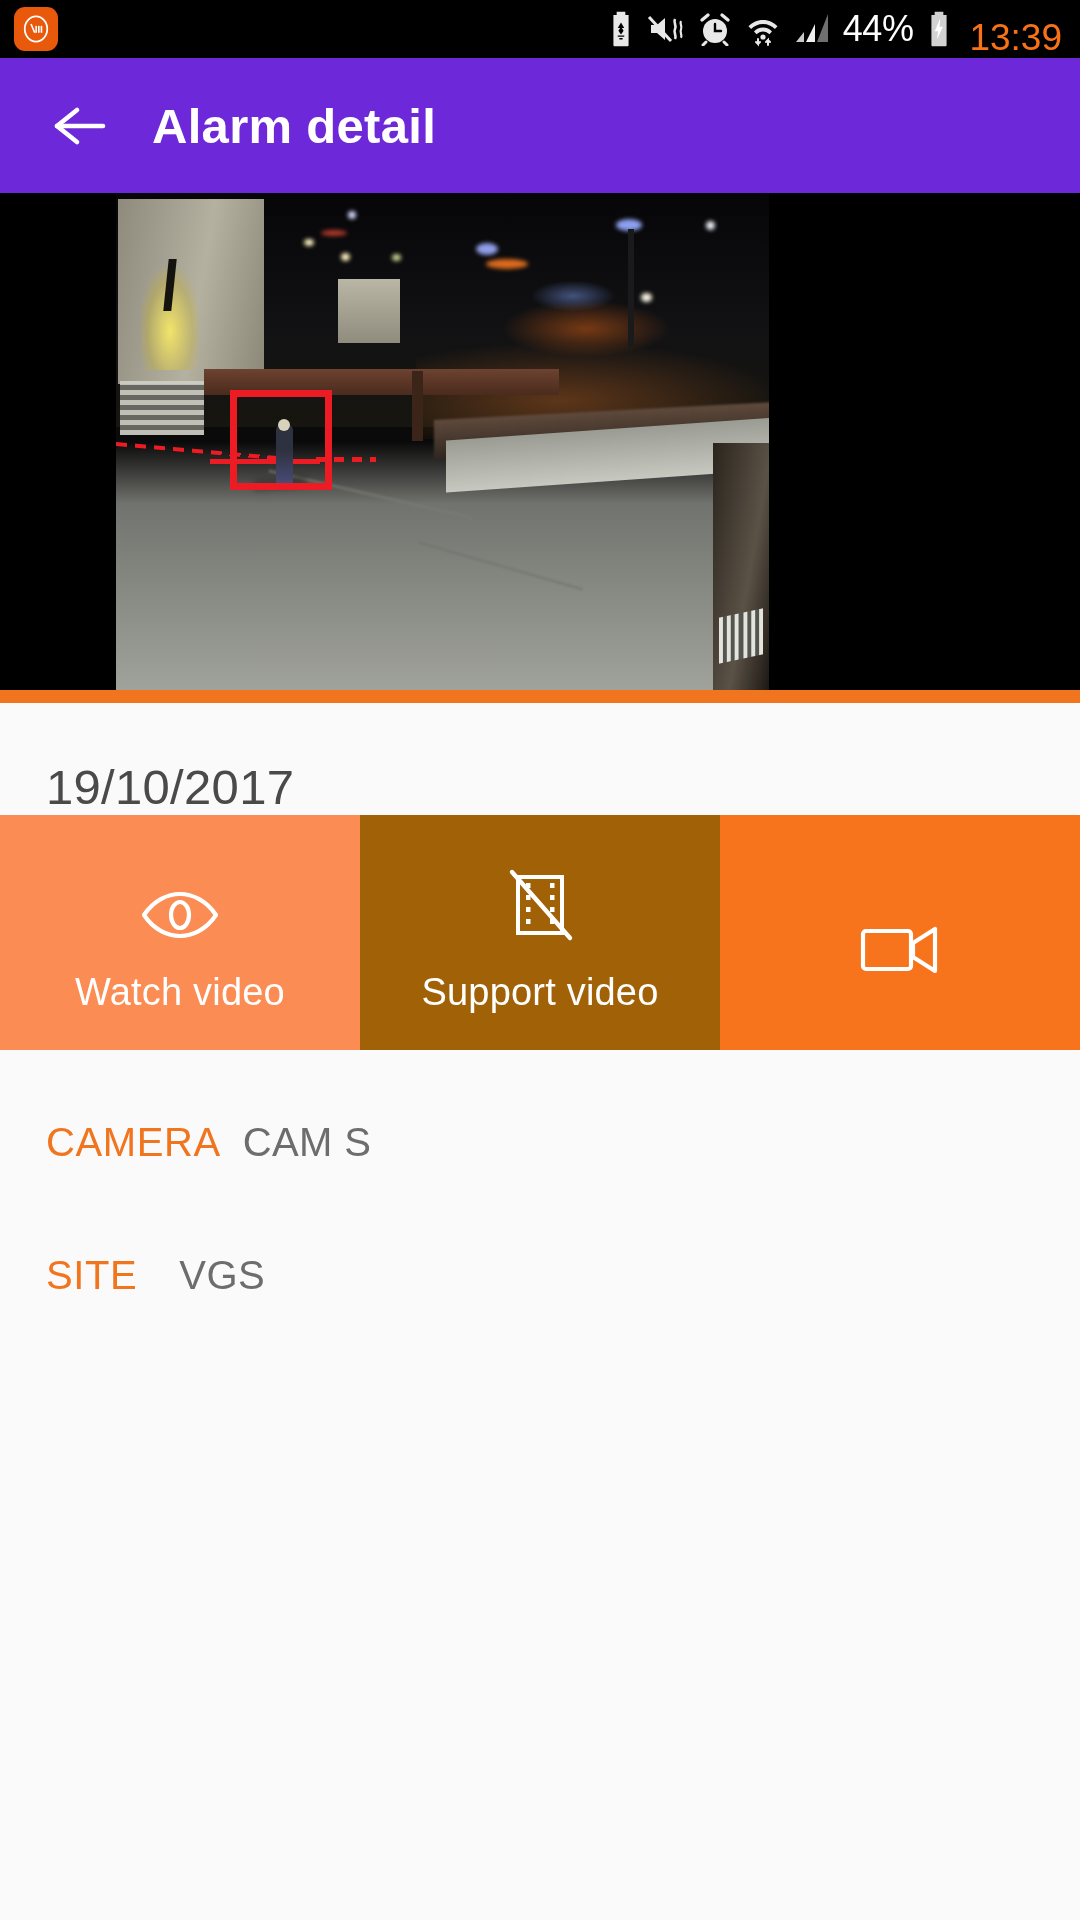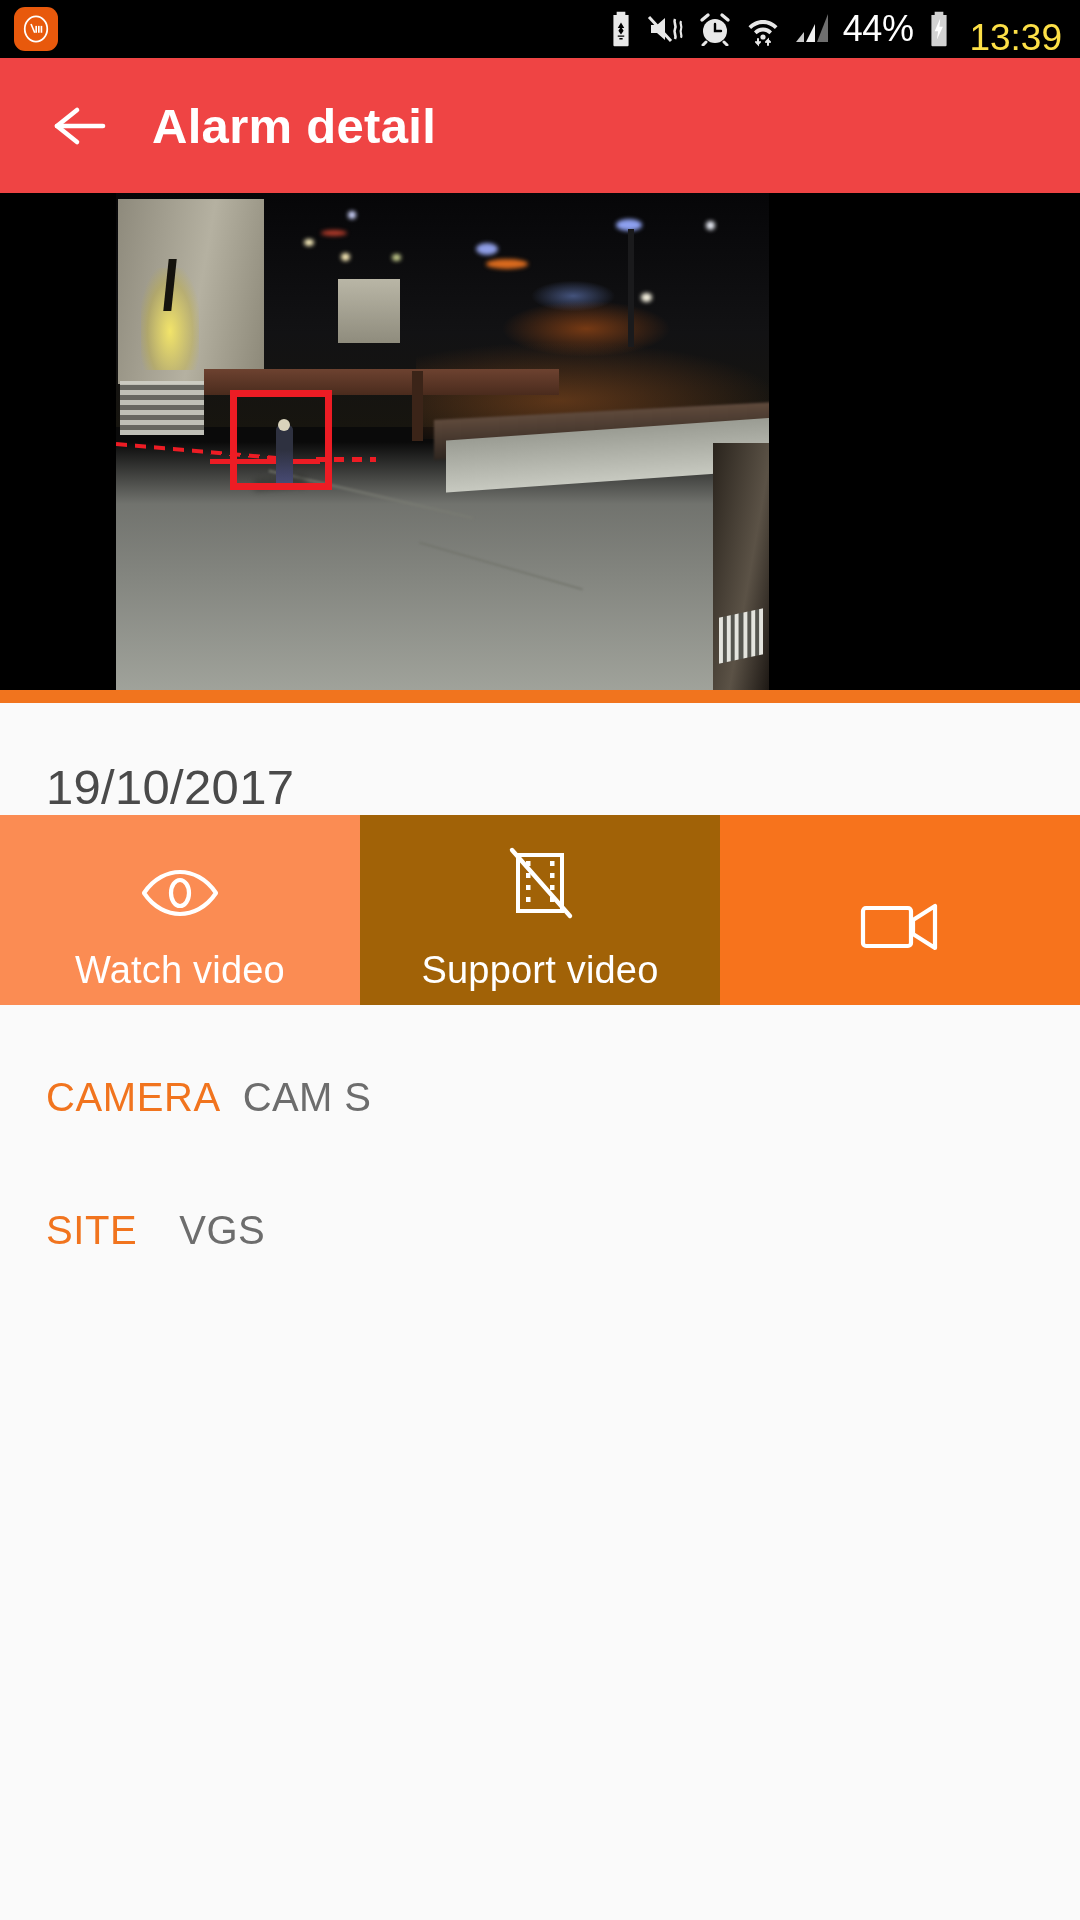--- a/index.html
+++ b/index.html
@@ -23,26 +23,26 @@
   .status-right{
     margin-left:auto;display:flex;align-items:center;gap:13px;
   }
   .sicon{display:flex;align-items:center;justify-content:center;}
   .sicon svg{display:block;}
   .batt-pct{
     color:#ffffff;font-size:36px;letter-spacing:-0.5px;line-height:1;
     font-family:"Liberation Sans", sans-serif;
   }
   .clock{
-    color:#fde047;font-size:37px;line-height:1;margin-left:4px;letter-spacing:0px;margin-top:16px;
+    color:#f97316;font-size:37px;line-height:1;margin-left:4px;letter-spacing:0px;margin-top:16px;
   }
 
   
   .appbar{
-    height:135px;background:#ef4444;display:flex;align-items:center;padding-left:46px;
+    height:135px;background:#6d28d9;display:flex;align-items:center;padding-left:46px;
   }
   .back-btn{
     width:64px;height:64px;display:flex;align-items:center;justify-content:center;
     flex:0 0 auto;cursor:pointer;
   }
   .appbar-title{
     color:#ffffff;font-size:49px;font-weight:bold;margin-left:42px;letter-spacing:0.3px;
   }
 
   
@@ -184,21 +184,21 @@
   .date-row{padding-top:56px;}
   .date-text{font-size:49px;color:#4a4a4a;letter-spacing:0.3px;}
   .time-row{
     display:flex;align-items:baseline;justify-content:space-between;
     padding-top:52px;padding-bottom:66px;
   }
   .time-text{font-size:42px;color:#9e9e9e;letter-spacing:0.5px;}
   .status-text{font-size:40px;color:#F1741E;letter-spacing:1.2px;}
 
   
-  .actions{display:flex;width:1080px;height:190px;}
+  .actions{display:flex;width:1080px;height:235px;}
   .tile{
     flex:1 1 0;display:flex;flex-direction:column;align-items:center;
     justify-content:center;cursor:pointer;position:relative;
   }
   .tile .ico{height:92px;display:flex;align-items:flex-end;justify-content:center;}
   .tile .ico svg{display:block;}
   .tile .tlabel{
     color:#ffffff;font-size:38px;margin-top:28px;letter-spacing:0.2px;
   }
 

